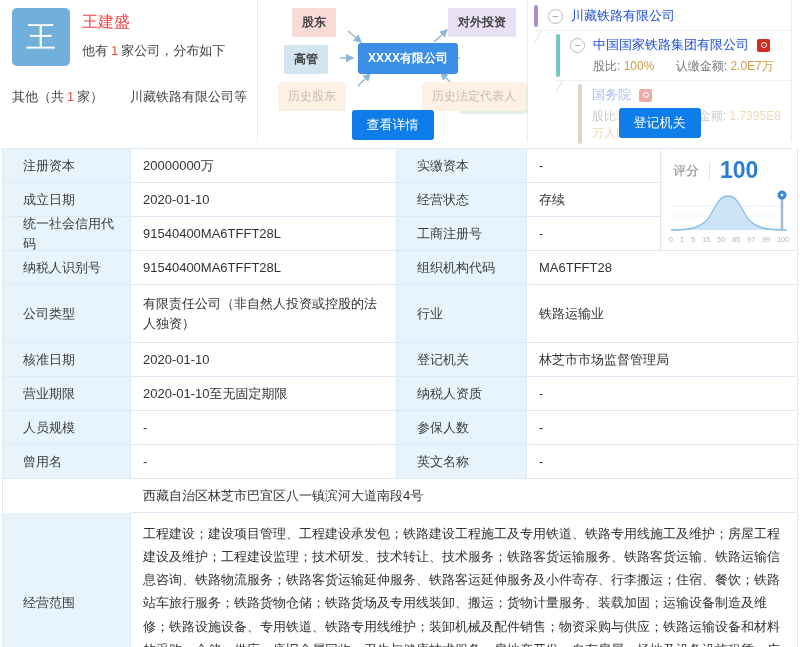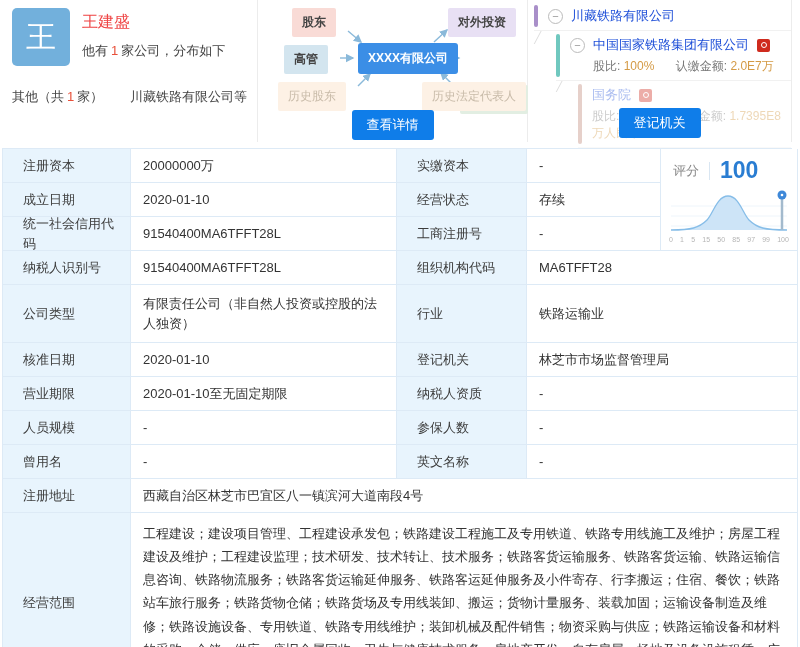--- a/index.html
+++ b/index.html
@@ -251,20 +251,19 @@
     <div class="cell lab" style="grid-area:8/1">人员规模</div>
     <div class="cell val" style="grid-area:8/2">-</div>
     <div class="cell lab" style="grid-area:8/3">参保人数</div>
     <div class="cell val" style="grid-area:8/4/9/6">-</div>
 
     <div class="cell lab" style="grid-area:9/1">曾用名</div>
     <div class="cell val" style="grid-area:9/2">-</div>
     <div class="cell lab" style="grid-area:9/3">英文名称</div>
     <div class="cell val" style="grid-area:9/4/10/6">-</div>
 
-    <div class="cell lab" style="grid-area:10/1">注册地址</div>
     <div class="cell val" style="grid-area:10/2/11/6">西藏自治区林芝市巴宜区八一镇滨河大道南段4号</div>
 
     <div class="cell lab" style="grid-area:11/1">经营范围</div>
     <div class="cell val block" style="grid-area:11/2/12/6">工程建设；建设项目管理、工程建设承发包；铁路建设工程施工及专用铁道、铁路专用线施工及维护；房屋工程建设及维护；工程建设监理；技术研发、技术转让、技术服务；铁路客货运输服务、铁路客货运输、铁路运输信息咨询、铁路物流服务；铁路客货运输延伸服务、铁路客运延伸服务及小件寄存、行李搬运；住宿、餐饮；铁路站车旅行服务；铁路货物仓储；铁路货场及专用线装卸、搬运；货物计量服务、装载加固；运输设备制造及维修；铁路设施设备、专用铁道、铁路专用线维护；装卸机械及配件销售；物资采购与供应；铁路运输设备和材料的采购、仓储、供应；废旧金属回收；卫生与健康技术服务；房地产开发；自有房屋、场地及设备设施租赁；广告业务、物业管理、旅游服务及开发。[依法须经批准的项目，经相关部门批准后方可开展经营活动]</div>
 
   </div>
 </div>
 
 </body></html>

